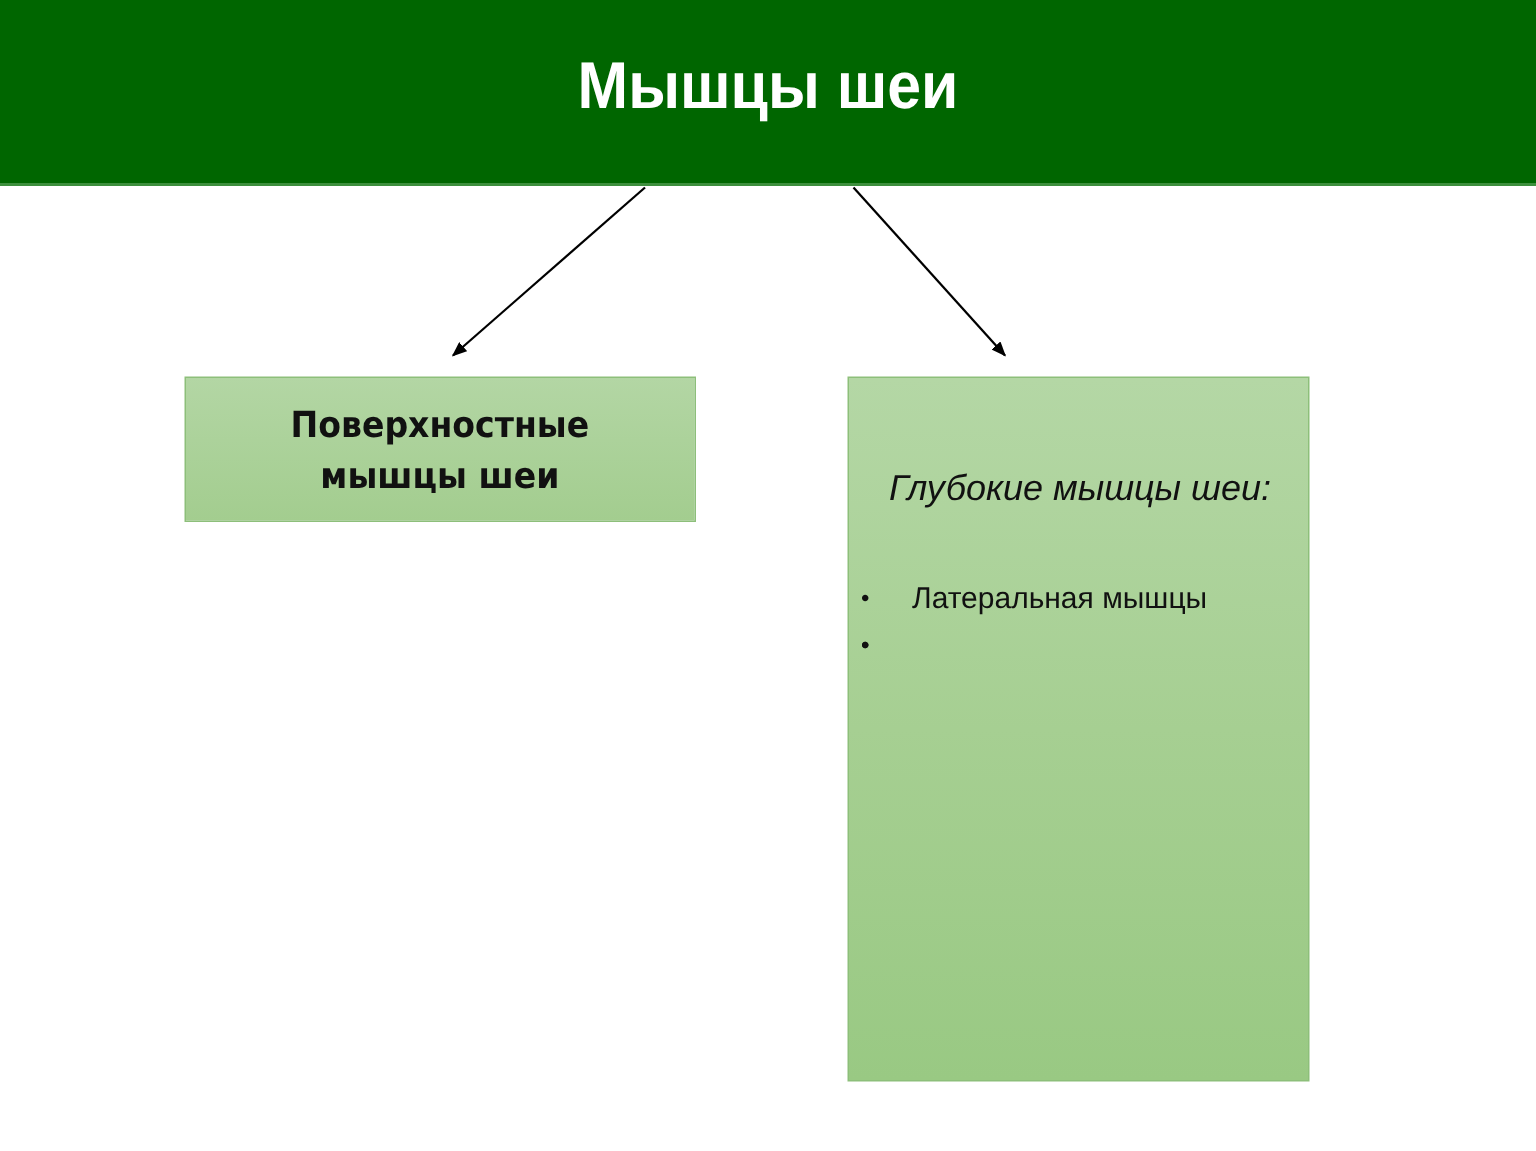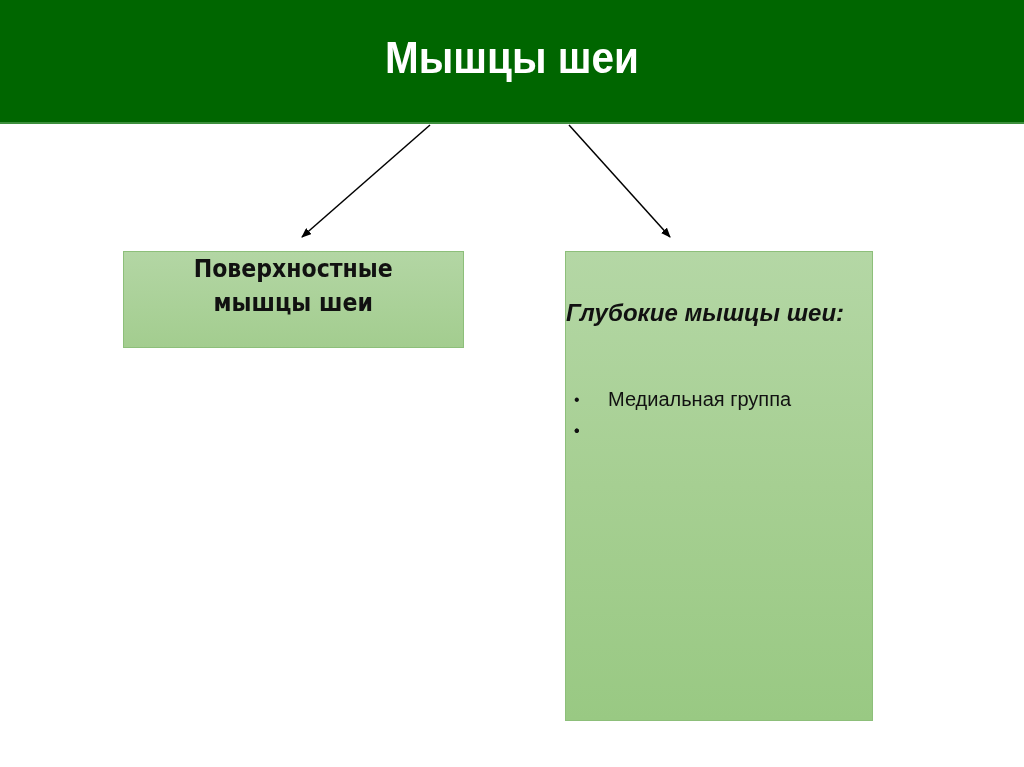--- a/index.html
+++ b/index.html
@@ -45,21 +45,21 @@
     }
     .box-left {
       position: absolute;
       left: 123px;
       top: 251px;
       width: 341px;
       height: 97px;
       border: 1px solid #8dbf7a;
       background: linear-gradient(to bottom, #b3d6a4 0%, #a3cd8f 100%);
       display: flex;
-      align-items: flex-start;
+      align-items: center;
       justify-content: center;
       text-align: center;
     }
     .box-left-text {
       font-family: "DejaVu Sans", sans-serif;
       font-weight: bold;
       font-size: 24px;
       line-height: 34px;
       color: #111111;
       transform: scaleX(0.92);
@@ -69,23 +69,24 @@
       left: 565px;
       top: 251px;
       width: 308px;
       height: 470px;
       border: 1px solid #8dbf7a;
       background: linear-gradient(to bottom, #b4d7a5 0%, #a6cf92 50%, #99c983 100%);
     }
     .box-right-title {
       position: absolute;
       left: 0;
-      top: 45px;
+      top: 58px;
       width: 308px;
-      font-weight: bold;
+      text-align: center;
+      font-weight: normal;
       font-style: italic;
       font-size: 24px;
       line-height: 31px;
       color: #111111;
     }
     .bullet-list {
       position: absolute;
       left: 8px;
       top: 132px;
       width: 300px;
@@ -133,21 +134,21 @@
   <div class="box-left">
     <div class="box-left-text" style="white-space: pre-line;">Поверхностные
 мышцы шеи</div>
   </div>
 
   <div class="box-right">
     <div class="box-right-title">Глубокие мышцы шеи:</div>
     <ul class="bullet-list">
       <li class="bullet-item">
         <span class="bullet-dot">•</span>
-        <span class="bullet-text"> Медиальная группа</span>
+        <span class="bullet-text"> Латеральная мышцы</span>
       </li>
       <li class="bullet-item">
         <span class="bullet-dot">•</span>
       </li>
       <li class="bullet-item">
         <span class="bullet-dot">•</span>
       </li>
     </ul>
   </div>
 

